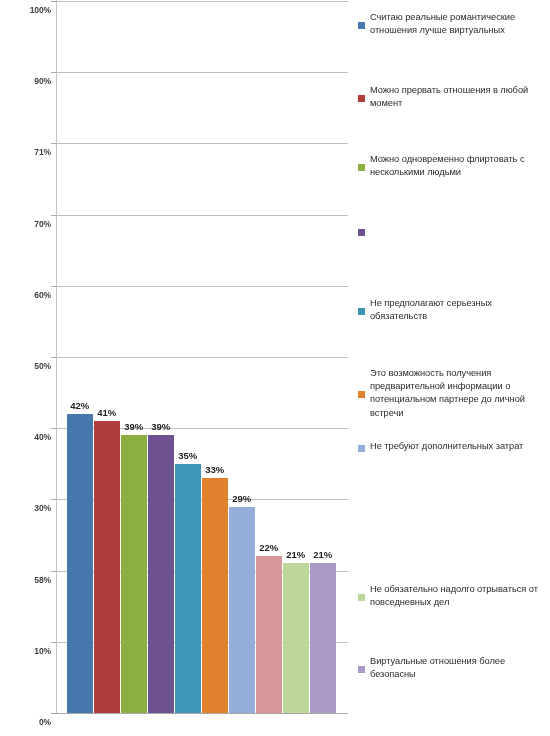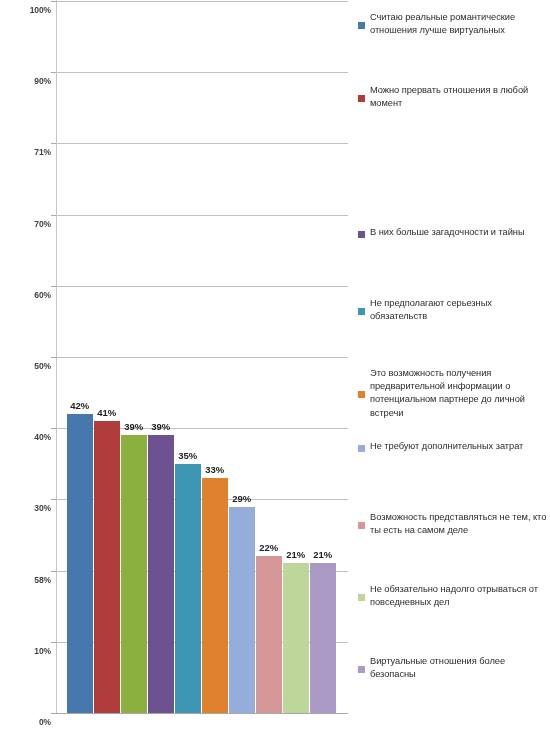--- a/index.html
+++ b/index.html
@@ -186,40 +186,39 @@
 
   <div class="legend" id="legend">
       <div class="legend-item" style="top: 11px;">
         <span class="legend-swatch" style="background: rgb(70, 119, 173);"></span>
         <span class="legend-text">Считаю реальные романтические отношения лучше виртуальных</span>
       </div>
       <div class="legend-item" style="top: 84px;">
         <span class="legend-swatch" style="background: rgb(176, 60, 60);"></span>
         <span class="legend-text">Можно прервать отношения в любой момент</span>
       </div>
+      <div class="legend-item" style="top: 153px;">
+        <span class="legend-swatch" style="background: rgb(139, 176, 64);"></span>
+        <span class="legend-text">Можно одновременно флиртовать с несколькими людьми</span>
+      </div>
       <div class="legend-item" style="top: 226px;">
         <span class="legend-swatch" style="background: rgb(109, 81, 145);"></span>
-        <span class="legend-text">В них больше загадочности и тайны</span>
       </div>
       <div class="legend-item" style="top: 297px;">
         <span class="legend-swatch" style="background: rgb(61, 150, 179);"></span>
         <span class="legend-text">Не предполагают серьезных обязательств</span>
       </div>
       <div class="legend-item" style="top: 367px;">
         <span class="legend-swatch" style="background: rgb(224, 129, 46);"></span>
         <span class="legend-text">Это возможность получения предварительной информации о потенциальном партнере до личной встречи</span>
       </div>
       <div class="legend-item" style="top: 440px;">
         <span class="legend-swatch" style="background: rgb(149, 174, 217);"></span>
         <span class="legend-text">Не требуют дополнительных затрат</span>
       </div>
-      <div class="legend-item" style="top: 511px;">
-        <span class="legend-swatch" style="background: rgb(214, 151, 153);"></span>
-        <span class="legend-text">Возможность представляться не тем, кто ты есть на самом деле</span>
-      </div>
       <div class="legend-item" style="top: 583px;">
         <span class="legend-swatch" style="background: rgb(189, 214, 154);"></span>
         <span class="legend-text">Не обязательно надолго отрываться от повседневных дел</span>
       </div>
       <div class="legend-item" style="top: 655px;">
         <span class="legend-swatch" style="background: rgb(171, 154, 198);"></span>
         <span class="legend-text">Виртуальные отношения более безопасны</span>
       </div>
     </div>
 

